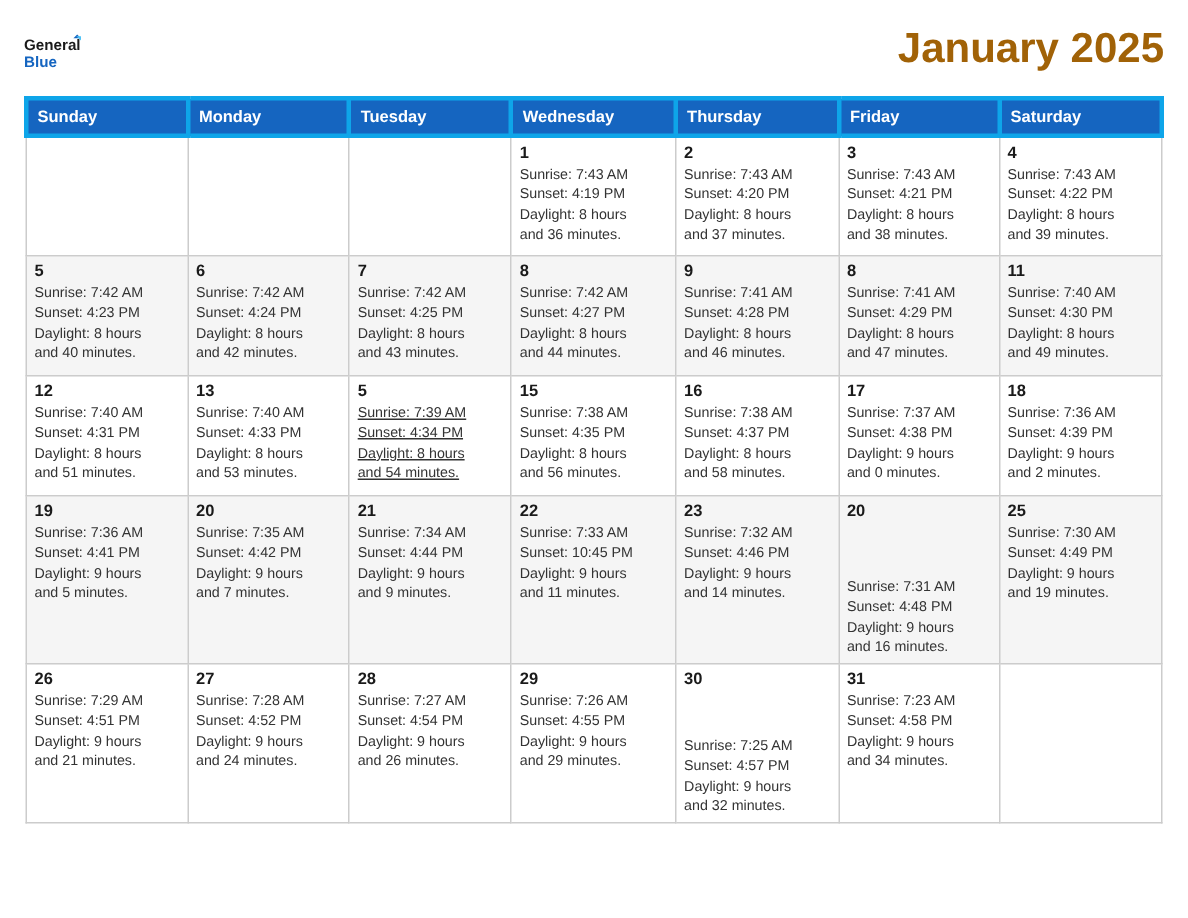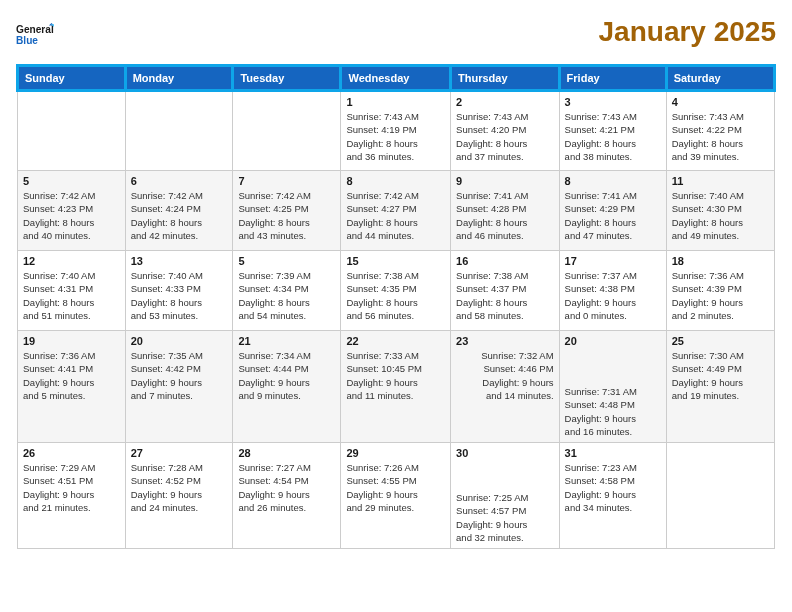--- a/index.html
+++ b/index.html
@@ -204,21 +204,21 @@
           </td>
           <td>
             <div class="day-number">13</div>
             <div class="day-info" style="white-space: pre-line;">Sunrise: 7:40 AM
 Sunset: 4:33 PM
 Daylight: 8 hours
 and 53 minutes.</div>
           </td>
           <td>
             <div class="day-number">5</div>
-            <div class="day-info" style="white-space: pre-line;">Sunrise: 7:39 AM
+            <div class="day-info" style="white-space: pre-line; text-decoration: underline;">Sunrise: 7:39 AM
 Sunset: 4:34 PM
 Daylight: 8 hours
 and 54 minutes.</div>
           </td>
           <td>
             <div class="day-number">15</div>
             <div class="day-info" style="white-space: pre-line;">Sunrise: 7:38 AM
 Sunset: 4:35 PM
 Daylight: 8 hours
 and 56 minutes.</div>
@@ -269,21 +269,21 @@
           </td>
           <td>
             <div class="day-number">22</div>
             <div class="day-info" style="white-space: pre-line;">Sunrise: 7:33 AM
 Sunset: 10:45 PM
 Daylight: 9 hours
 and 11 minutes.</div>
           </td>
           <td>
             <div class="day-number">23</div>
-            <div class="day-info" style="white-space: pre-line; text-align: right;">Sunrise: 7:32 AM
+            <div class="day-info" style="white-space: pre-line;">Sunrise: 7:32 AM
 Sunset: 4:46 PM
 Daylight: 9 hours
 and 14 minutes.</div>
           </td>
           <td>
             <div class="day-number">20</div>
             <div class="day-info" style="white-space: pre-line; margin-top: 38px;">Sunrise: 7:31 AM
 Sunset: 4:48 PM
 Daylight: 9 hours
 and 16 minutes.</div>

